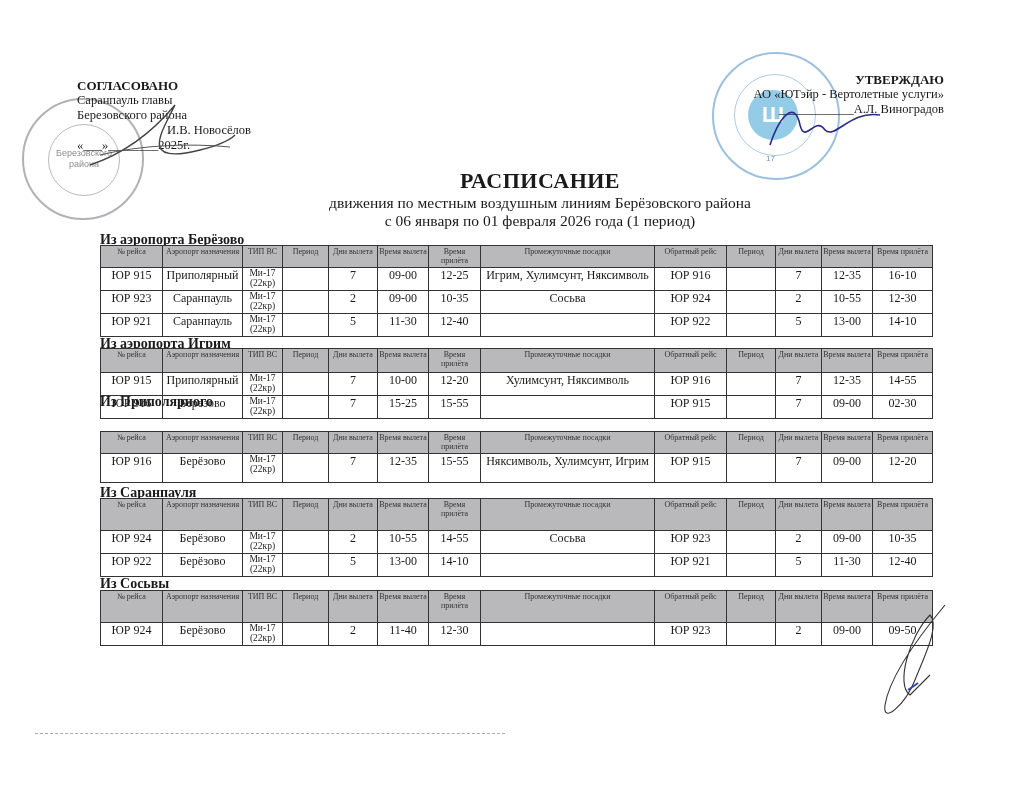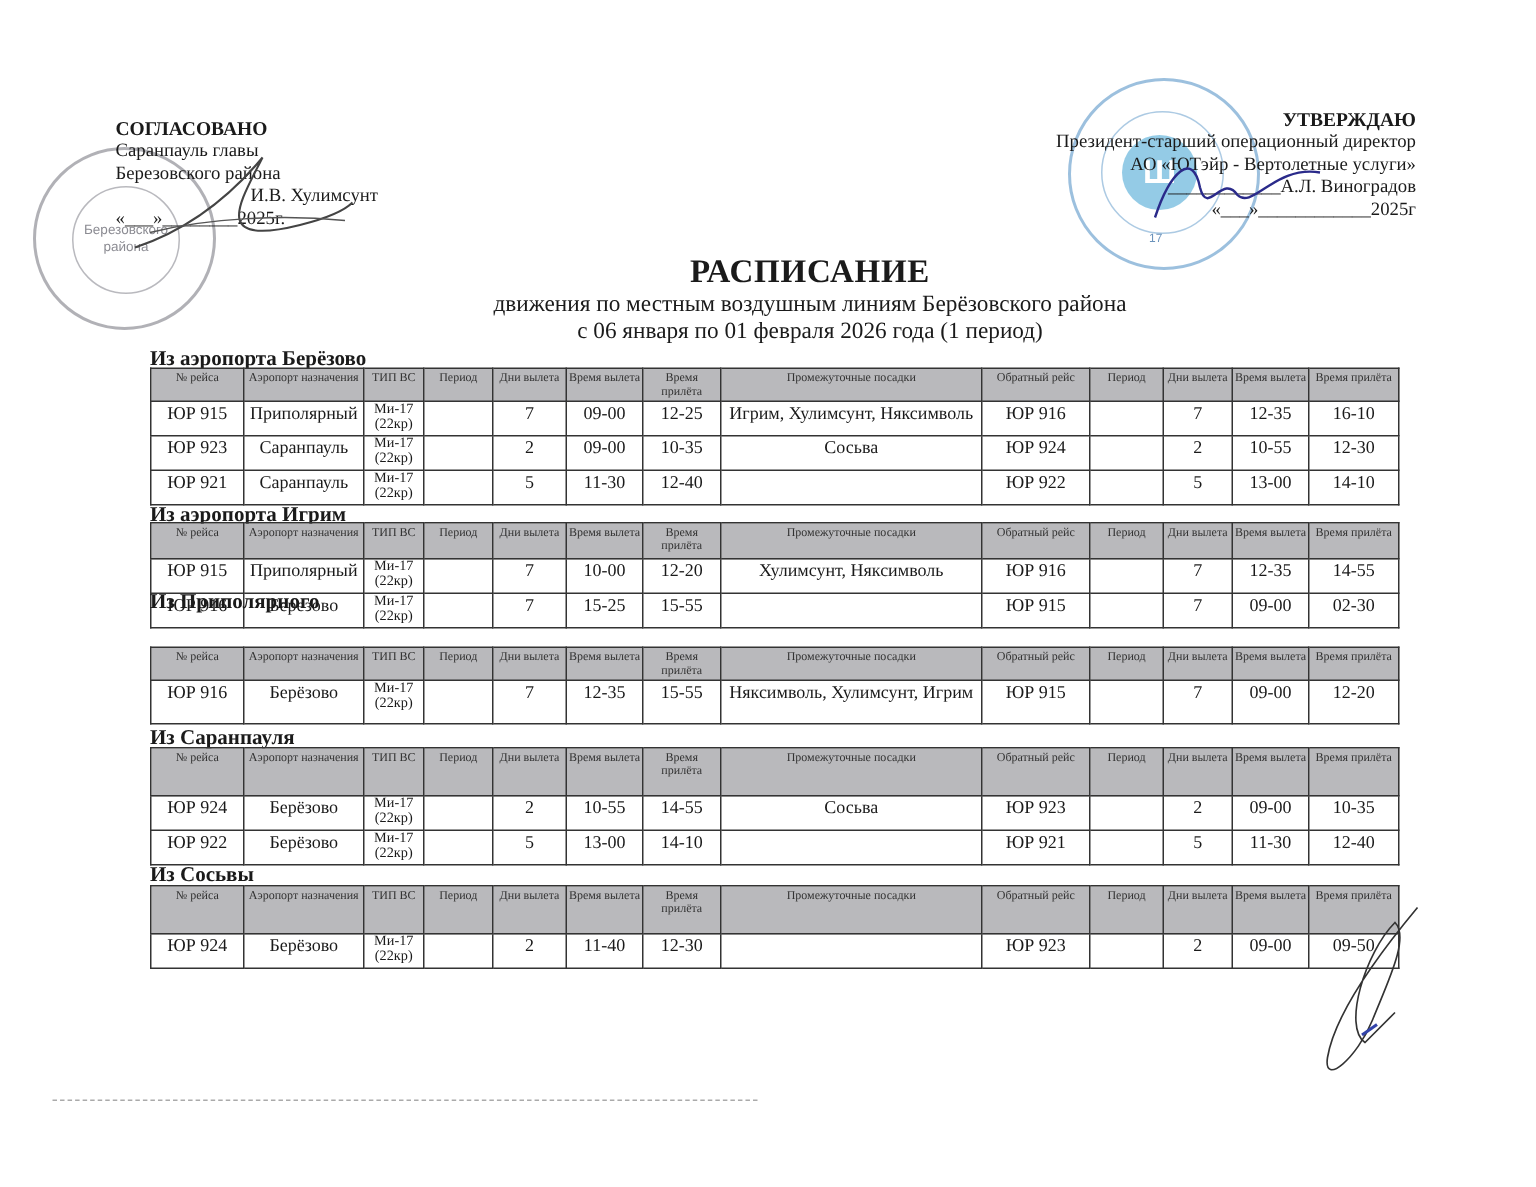--- a/index.html
+++ b/index.html
@@ -47,39 +47,37 @@
 <body>
 
 <div class="abs stamp stamp-left">
   <div class="inner"></div>
   <div class="txt">Березовского района</div>
 </div>
 <div class="abs approve-left">
   <div class="hdr">СОГЛАСОВАНО</div>
   <div>Саранпауль главы</div>
   <div>Березовского района</div>
-  <div style="padding-left:90px">И.В. Хулимсунт</div>
+  <div style="padding-left:90px">И.В. Новосёлов</div>
   <div>«___»________2025г.</div>
 </div>
 <svg class="abs sig" style="left:80px;top:95px" width="160" height="90">
   <path d="M10 70 C 40 60, 70 40, 95 10 C 80 40, 60 70, 120 55 C 140 50, 150 45, 155 40" stroke="#444" stroke-width="1.4" fill="none"></path>
   <path d="M20 60 C 60 50, 110 48, 150 52" stroke="#555" stroke-width="1" fill="none"></path>
 </svg>
 
 <div class="abs stamp stamp-right">
   <div class="inner"></div>
   <div class="logo">Ш</div>
   <div class="num">17</div>
 </div>
 <div class="abs approve-right">
   <div class="hdr">УТВЕРЖДАЮ</div>
-  <div>Президент-старший операционный директор</div>
   <div>АО «ЮТэйр - Вертолетные услуги»</div>
   <div>____________А.Л. Виноградов</div>
-  <div>«___»____________2025г</div>
 </div>
 <svg class="abs sig" style="left:760px;top:95px" width="140" height="60">
   <path d="M10 50 C 20 20, 35 5, 40 30 C 45 50, 55 20, 65 35 C 75 45, 90 15, 120 20" stroke="#2a2a8a" stroke-width="1.6" fill="none"></path>
 </svg>
 
 <div class="abs title title-main">РАСПИСАНИЕ</div>
 <div class="abs title title-sub1">движения по местным воздушным линиям Берёзовского района</div>
 <div class="abs title title-sub2">с 06 января по 01 февраля 2026 года (1 период)</div>
 
 <div id="sections">

